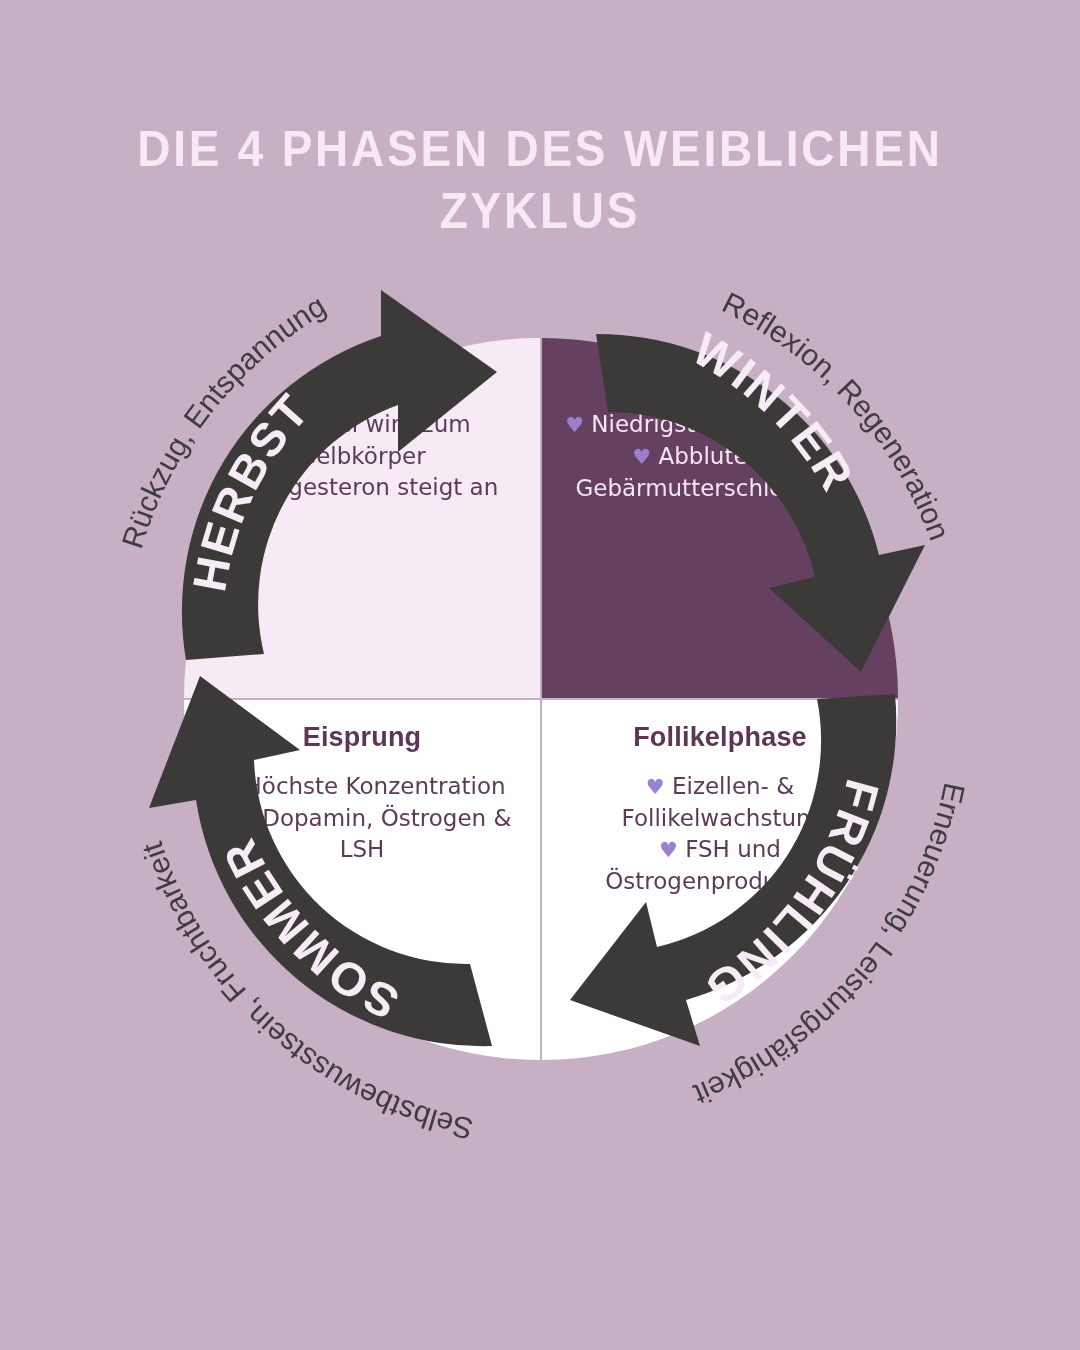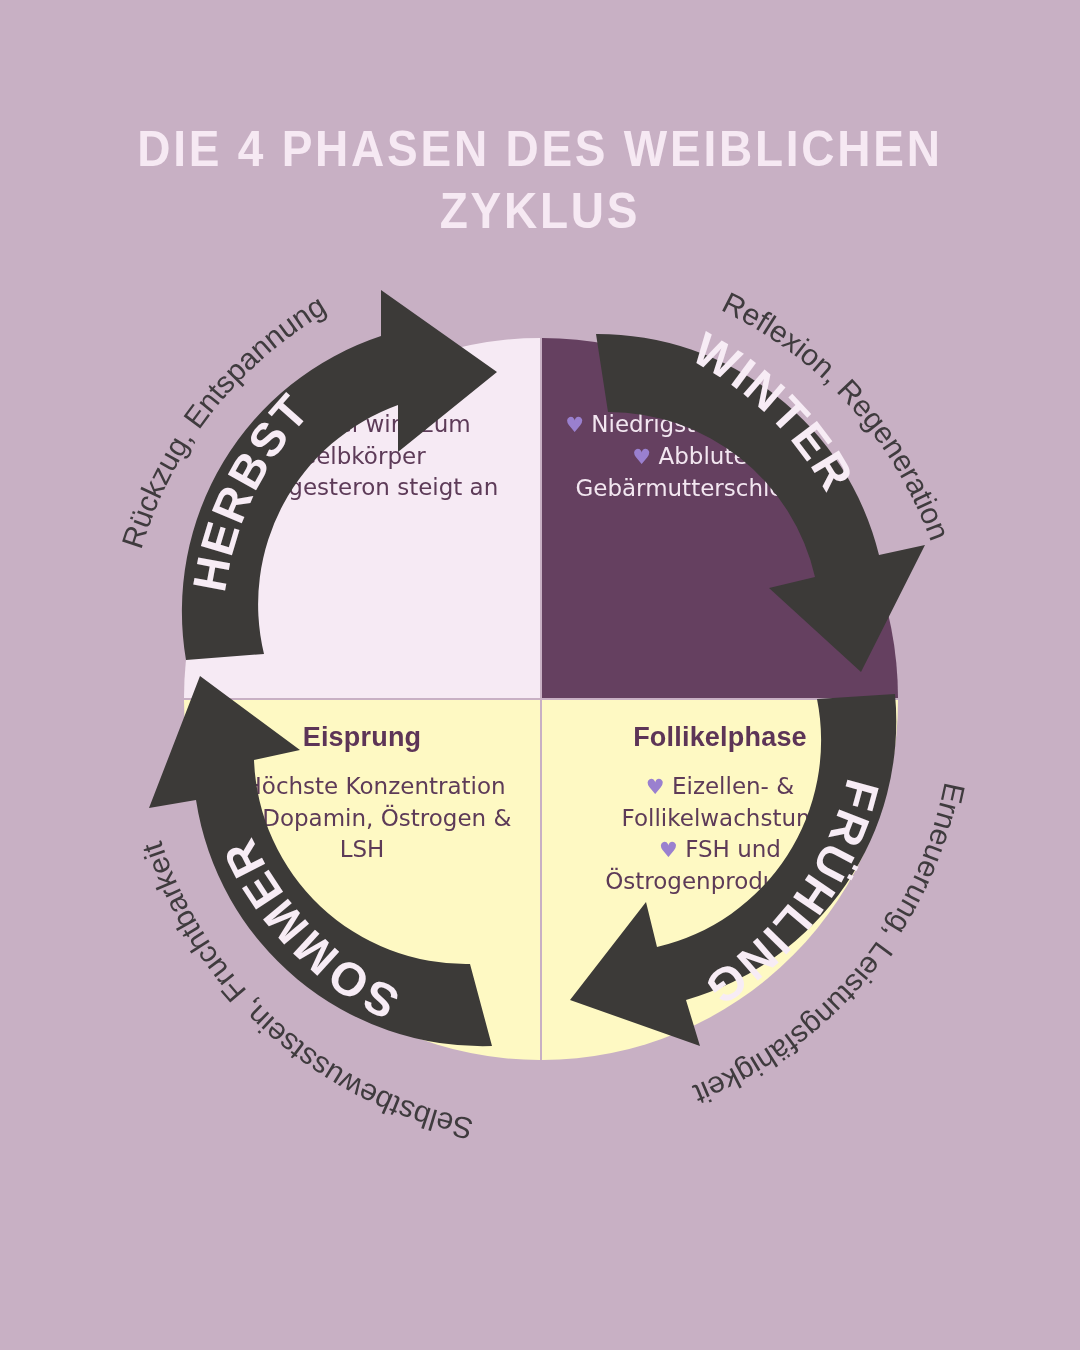--- a/index.html
+++ b/index.html
@@ -45,24 +45,24 @@
     padding-top:22px;
   }
 
   
   #q-luteal  { left:184px; top:338px; background:#f6eaf4;
                border-top-left-radius:356px 360px; }
   
   #q-menstr  { left:542px; top:338px; background:#654060;
                border-top-right-radius:356px 360px; }
   
-  #q-eisprung{ left:184px; top:700px; background:#fef9c3;
+  #q-eisprung{ left:184px; top:700px; background:#ffffff;
                border-bottom-left-radius:356px 360px; }
   
-  #q-follikel{ left:542px; top:700px; background:#fef9c3;
+  #q-follikel{ left:542px; top:700px; background:#ffffff;
                border-bottom-right-radius:356px 360px; }
 
   .phase-title {
     font-family:"Liberation Sans", sans-serif;
     font-weight:bold;
     font-size:27px;
     letter-spacing:0.2px;
     text-align:center;
   }
   .phase-body {

